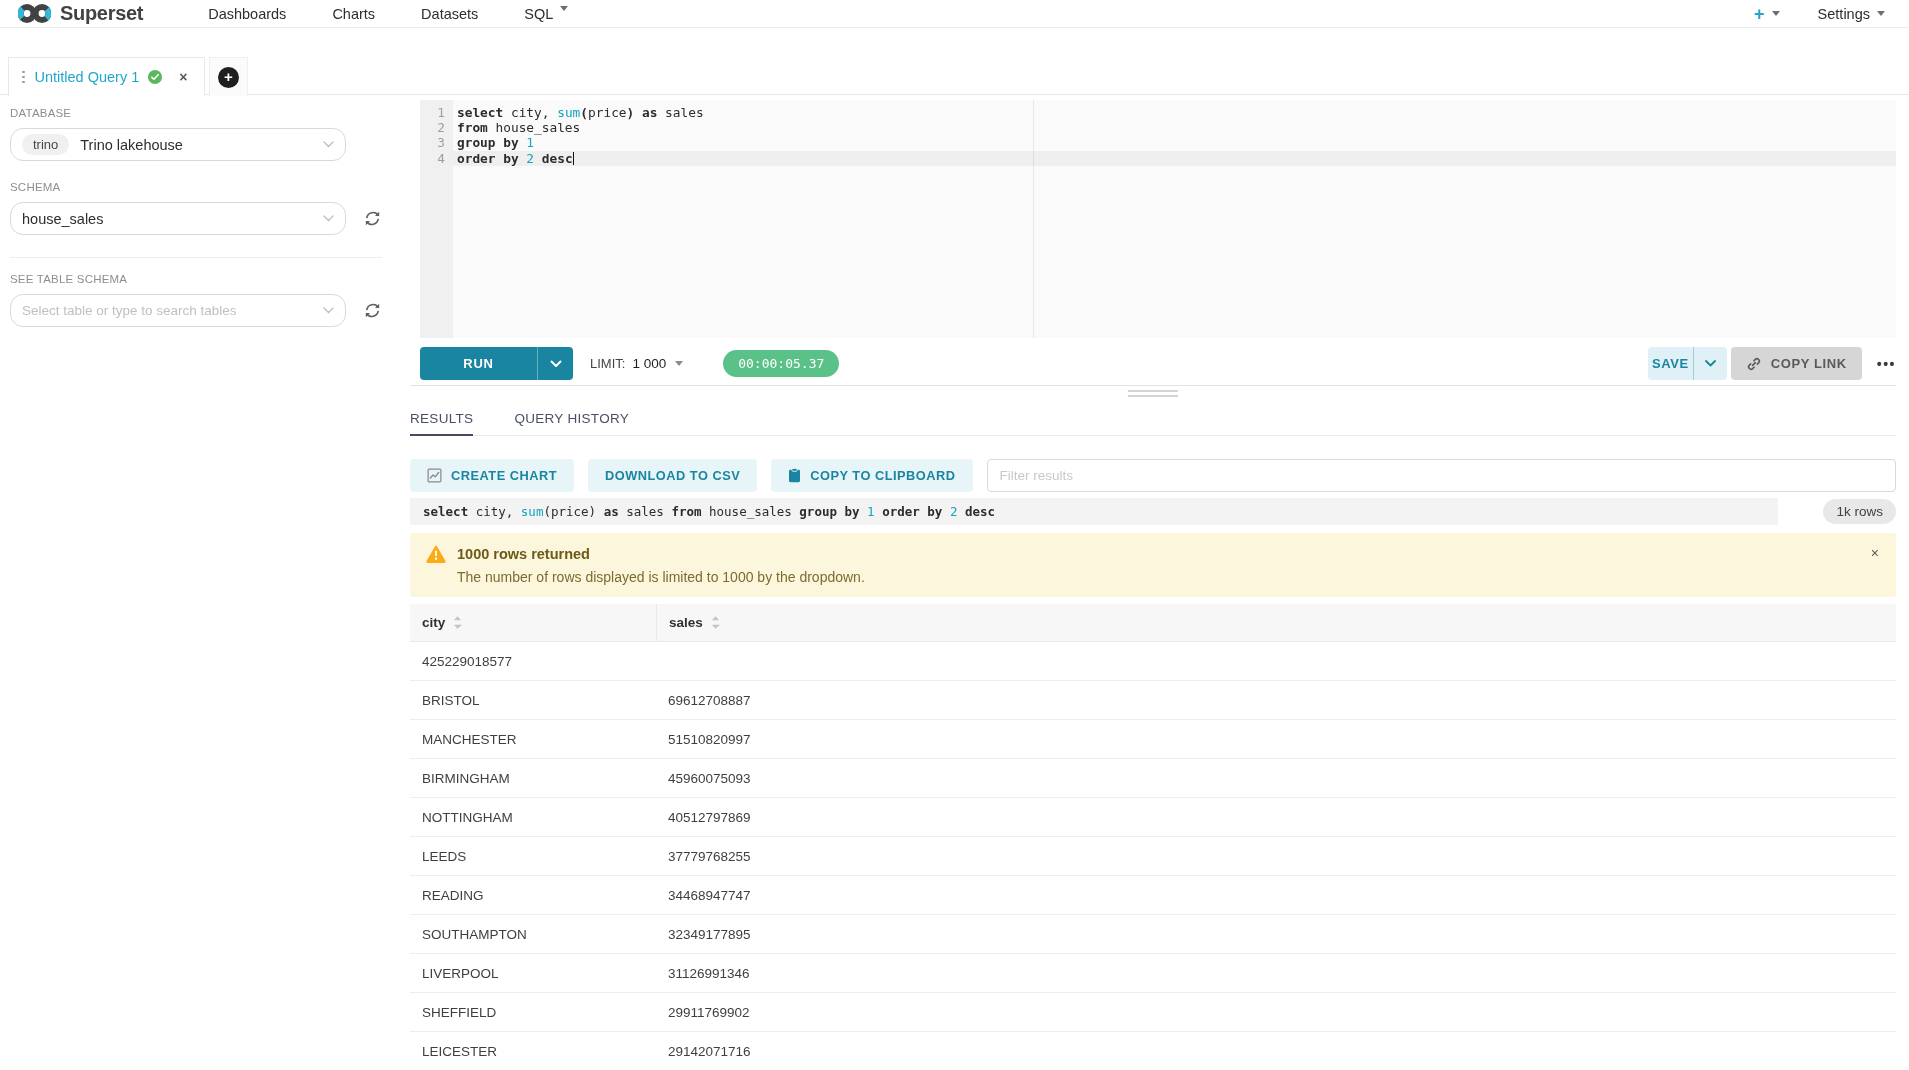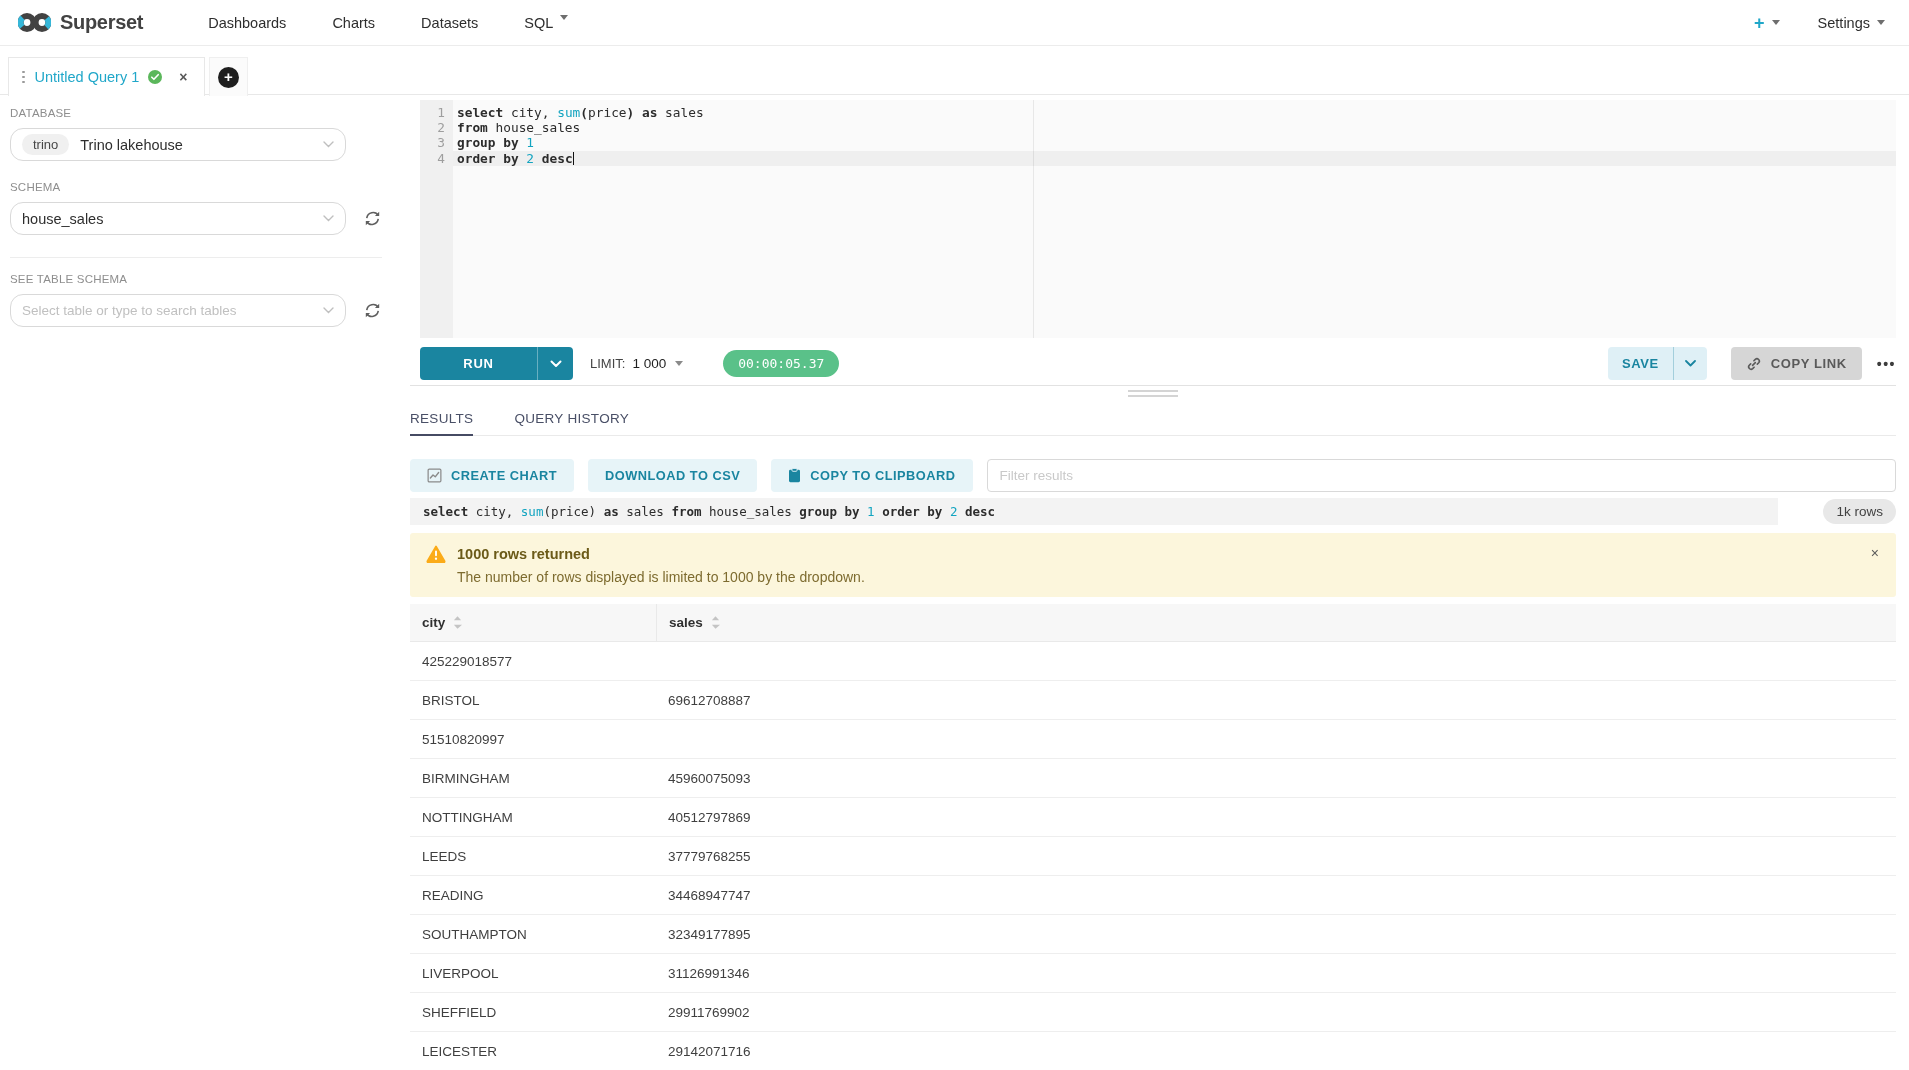--- a/index.html
+++ b/index.html
@@ -5,21 +5,21 @@
   * { box-sizing: border-box; }
   html,body { margin:0; padding:0; }
   body {
     width:1909px; height:1070px; overflow:hidden; position:relative;
     background:#fff; color:#333;
     font-family:"Liberation Sans", sans-serif; font-size:13.5px;
   }
   svg { display:block; }
 
   
-  .navbar { position:absolute; top:0; left:0; right:0; height:46px;
+  .navbar { position:absolute; top:0; left:0; right:0; height:28px;
     border-bottom:1px solid #ececec; display:flex; align-items:center;
     padding:0 24px 0 18px; background:#fff; z-index:5; }
   .brand { display:flex; align-items:center; gap:9px; margin-right:42px; }
   .brand-name { font-size:20px; font-weight:bold; color:#424242; letter-spacing:-0.3px; }
   .nav-item { font-size:14.5px; color:#2e2e2e; margin:0 23px; display:flex; align-items:flex-start; gap:7px; cursor:pointer; }
   .nav-right { margin-left:auto; display:flex; align-items:center; gap:38px; }
   .nav-plus { display:flex; align-items:center; gap:7px; cursor:pointer; }
   .nav-plus .plus-glyph { color:#20a7c9; font-size:18px; font-weight:bold; line-height:1; }
   .nav-settings { display:flex; align-items:center; gap:7px; font-size:14.5px; color:#2e2e2e; cursor:pointer; }
 
@@ -74,23 +74,23 @@
   .run-btn { display:flex; height:33px; border-radius:4px; overflow:hidden; background:#1a85a0; color:#fff; cursor:pointer; }
   .run-main { width:117px; display:flex; align-items:center; justify-content:center; font-size:13px; font-weight:bold; letter-spacing:0.8px; }
   .run-caret { width:36px; display:flex; align-items:center; justify-content:center; border-left:1px solid rgba(255,255,255,0.35); }
   .limit { margin-left:17px; display:flex; align-items:center; cursor:pointer; }
   .limit-label { font-size:13px; color:#454545; }
   .limit-value { margin-left:7px; font-size:13.5px; color:#1f1f1f; }
   .limit-caret { margin-left:9px; }
   .timer { margin-left:40px; background:#5ac189; color:#fff; font-family:"DejaVu Sans Mono", monospace;
     font-size:13px; border-radius:16px; padding:6px 15px; }
   .save-btn { margin-left:auto; display:flex; height:33px; border-radius:4px; overflow:hidden; background:#dff0f6; color:#1a85a0; cursor:pointer; }
-  .save-main { padding:0 14px; display:flex; align-items:center; font-weight:bold; font-size:13px; letter-spacing:0.6px; }
+  .save-main { padding:0 4px; display:flex; align-items:center; font-weight:bold; font-size:13px; letter-spacing:0.6px; }
   .save-caret { width:34px; display:flex; align-items:center; justify-content:center; border-left:1px solid rgba(26,133,160,0.3); }
-  .copylink-btn { margin-left:24px; height:33px; background:#d6d6d6; border-radius:4px; display:flex; align-items:center;
+  .copylink-btn { margin-left:4px; height:33px; background:#d6d6d6; border-radius:4px; display:flex; align-items:center;
     gap:9px; padding:0 15px; color:#5a5a5a; font-weight:bold; font-size:13px; letter-spacing:0.6px; cursor:pointer; }
   .more-dots { margin-left:15px; color:#3d3d3d; font-size:14px; font-weight:bold; letter-spacing:1.5px; cursor:pointer; }
 
   .resize-bar { position:absolute; left:410px; top:385px; width:1486px; border-top:1px solid #e2e2e2; }
   .grip { position:absolute; left:1128px; top:390px; width:50px; cursor:row-resize; }
   .grip i { display:block; height:2px; background:#d4d4d4; margin-bottom:3px; }
 
   
   .rtabs { position:absolute; left:410px; top:403px; width:1486px; height:33px; border-bottom:1px solid #eaeaea; display:flex; gap:41px; }
   .rtab { font-size:13.5px; color:#494f66; letter-spacing:0.3px; line-height:31px; height:33px; cursor:pointer; }
@@ -396,20 +396,21 @@
   </div>
   <div>
       <div class="trow">
         <div class="td">425229018577</div>
       </div>
       <div class="trow">
         <div class="td">BRISTOL</div>
         <div class="td">69612708887</div>
       </div>
       <div class="trow">
+        <div class="td">MANCHESTER</div>
         <div class="td">51510820997</div>
       </div>
       <div class="trow">
         <div class="td">BIRMINGHAM</div>
         <div class="td">45960075093</div>
       </div>
       <div class="trow">
         <div class="td">NOTTINGHAM</div>
         <div class="td">40512797869</div>
       </div>

